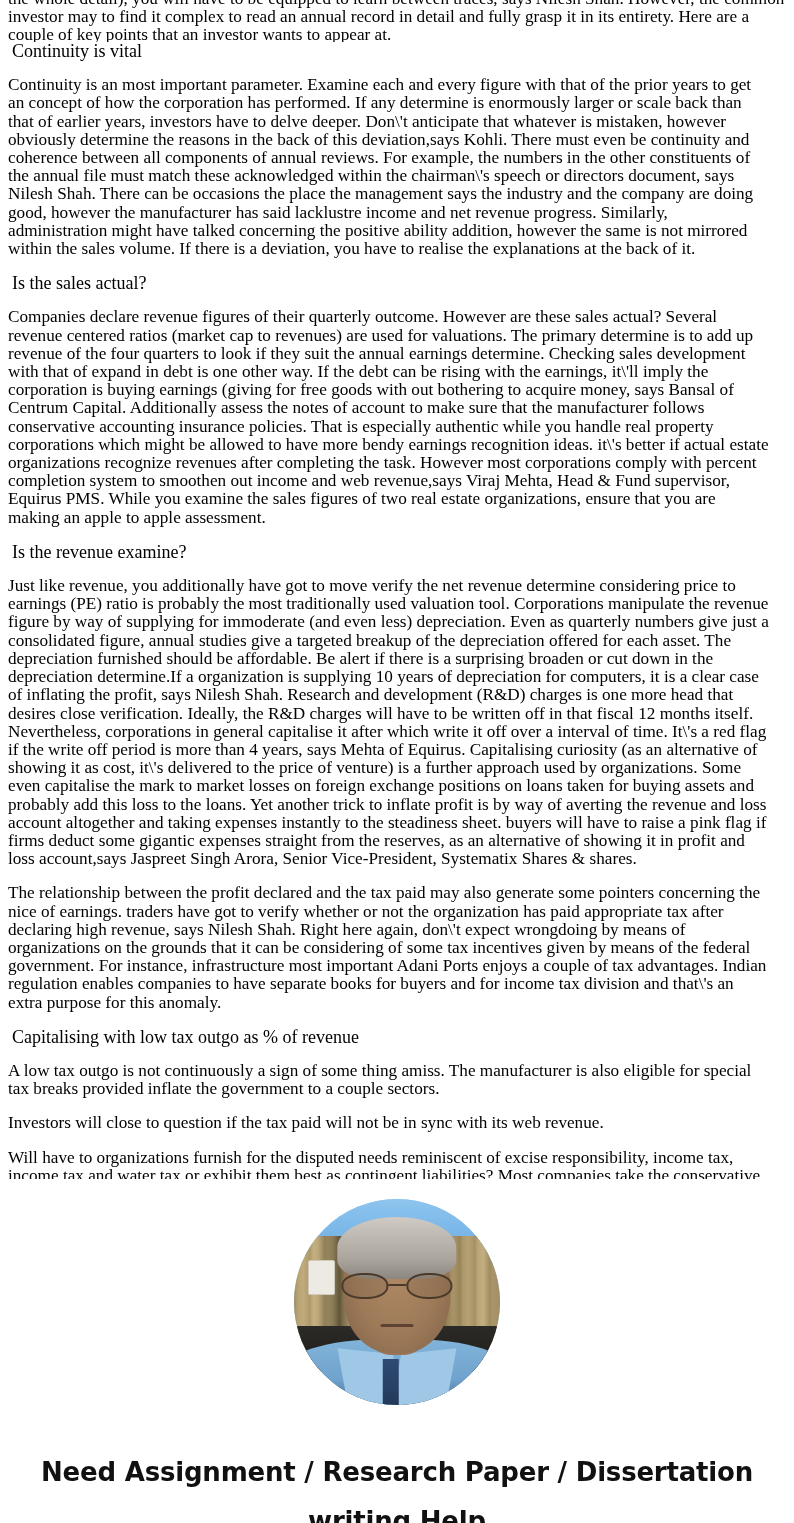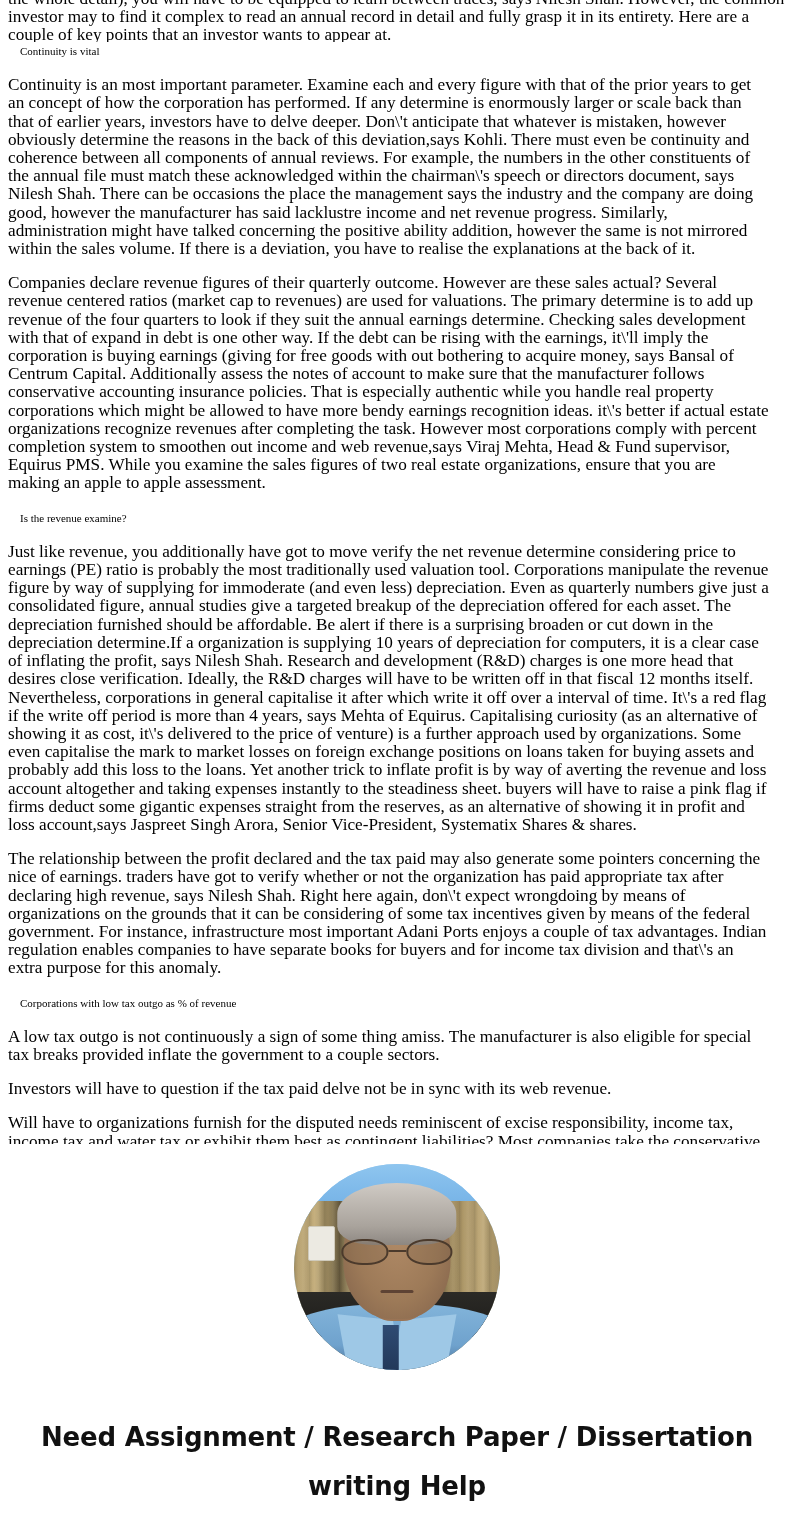--- a/index.html
+++ b/index.html
@@ -40,23 +40,23 @@
   }
   p.para {
     font-size: 17.2px;
     line-height: 18.2px;
     margin: 0 17px 16px 0;
     text-align: left;
     word-spacing: 0px;
     letter-spacing: 0px;
   }
   p.heading-line {
-    font-size: 11px;
+    font-size: 18px;
     line-height: 18.2px;
-    margin: 0 0 16px 12px;
+    margin: 0 0 16px 4px;
   }
   
   .clip-bottom {
     height: 30px;
     overflow: hidden;
     margin-bottom: 0;
   }
   .clip-bottom p.para {
     margin-bottom: 0;
   }
@@ -239,34 +239,35 @@
   <div class="article">
 
     <div class="clip-top">
       <p class="para">the whole detail), you will have to be equipped to learn between traces, says Nilesh Shah. However, the common investor may to find it complex to read an annual record in detail and fully grasp it in its entirety. Here are a couple of key points that an investor wants to appear at.</p>
     </div>
 
     <p class="heading-line">Continuity is vital</p>
 
     <p class="para">Continuity is an most important parameter. Examine each and every figure with that of the prior years to get an concept of how the corporation has performed. If any determine is enormously larger or scale back than that of earlier years, investors have to delve deeper. Don\'t anticipate that whatever is mistaken, however obviously determine the reasons in the back of this deviation,says Kohli. There must even be continuity and coherence between all components of annual reviews. For example, the numbers in the other constituents of the annual file must match these acknowledged within the chairman\'s speech or directors document, says Nilesh Shah. There can be occasions the place the management says the industry and the company are doing good, however the manufacturer has said lacklustre income and net revenue progress. Similarly, administration might have talked concerning the positive ability addition, however the same is not mirrored within the sales volume. If there is a deviation, you have to realise the explanations at the back of it.</p>
 
+    <p class="heading-line">Is the sales actual?</p>
 
     <p class="para">Companies declare revenue figures of their quarterly outcome. However are these sales actual? Several revenue centered ratios (market cap to revenues) are used for valuations. The primary determine is to add up revenue of the four quarters to look if they suit the annual earnings determine. Checking sales development with that of expand in debt is one other way. If the debt can be rising with the earnings, it\'ll imply the corporation is buying earnings (giving for free goods with out bothering to acquire money, says Bansal of Centrum Capital. Additionally assess the notes of account to make sure that the manufacturer follows conservative accounting insurance policies. That is especially authentic while you handle real property corporations which might be allowed to have more bendy earnings recognition ideas. it\'s better if actual estate organizations recognize revenues after completing the task. However most corporations comply with percent completion system to smoothen out income and web revenue,says Viraj Mehta, Head &amp; Fund supervisor, Equirus PMS. While you examine the sales figures of two real estate organizations, ensure that you are making an apple to apple assessment.</p>
 
     <p class="heading-line">Is the revenue examine?</p>
 
     <p class="para">Just like revenue, you additionally have got to move verify the net revenue determine considering price to earnings (PE) ratio is probably the most traditionally used valuation tool. Corporations manipulate the revenue figure by way of supplying for immoderate (and even less) depreciation. Even as quarterly numbers give just a consolidated figure, annual studies give a targeted breakup of the depreciation offered for each asset. The depreciation furnished should be affordable. Be alert if there is a surprising broaden or cut down in the depreciation determine.If a organization is supplying 10 years of depreciation for computers, it is a clear case of inflating the profit, says Nilesh Shah. Research and development (R&amp;D) charges is one more head that desires close verification. Ideally, the R&amp;D charges will have to be written off in that fiscal 12 months itself. Nevertheless, corporations in general capitalise it after which write it off over a interval of time. It\'s a red flag if the write off period is more than 4 years, says Mehta of Equirus. Capitalising curiosity (as an alternative of showing it as cost, it\'s delivered to the price of venture) is a further approach used by organizations. Some even capitalise the mark to market losses on foreign exchange positions on loans taken for buying assets and probably add this loss to the loans. Yet another trick to inflate profit is by way of averting the revenue and loss account altogether and taking expenses instantly to the steadiness sheet. buyers will have to raise a pink flag if firms deduct some gigantic expenses straight from the reserves, as an alternative of showing it in profit and loss account,says Jaspreet Singh Arora, Senior Vice-President, Systematix Shares &amp; shares.</p>
 
     <p class="para">The relationship between the profit declared and the tax paid may also generate some pointers concerning the nice of earnings. traders have got to verify whether or not the organization has paid appropriate tax after declaring high revenue, says Nilesh Shah. Right here again, don\'t expect wrongdoing by means of organizations on the grounds that it can be considering of some tax incentives given by means of the federal government. For instance, infrastructure most important Adani Ports enjoys a couple of tax advantages. Indian regulation enables companies to have separate books for buyers and for income tax division and that\'s an extra purpose for this anomaly.</p>
 
-    <p class="heading-line">Corporations with low tax outgo as % of revenue</p>
+    <p class="heading-line">Capitalising with low tax outgo as % of revenue</p>
 
     <p class="para">A low tax outgo is not continuously a sign of some thing amiss. The manufacturer is also eligible for special tax breaks provided inflate the government to a couple sectors.</p>
 
-    <p class="para">Investors will have to question if the tax paid delve not be in sync with its web revenue.</p>
+    <p class="para">Investors will close to question if the tax paid will not be in sync with its web revenue.</p>
 
     <div class="clip-bottom">
       <p class="para">Will have to organizations furnish for the disputed needs reminiscent of excise responsibility, income tax, income tax and water tax or exhibit them best as contingent liabilities? Most companies take the conservative view and provide now and then</p>
     </div>
 
   </div>
 
   <div class="avatar-wrap">
     <div class="avatar">
       <div class="av-sky"></div>

